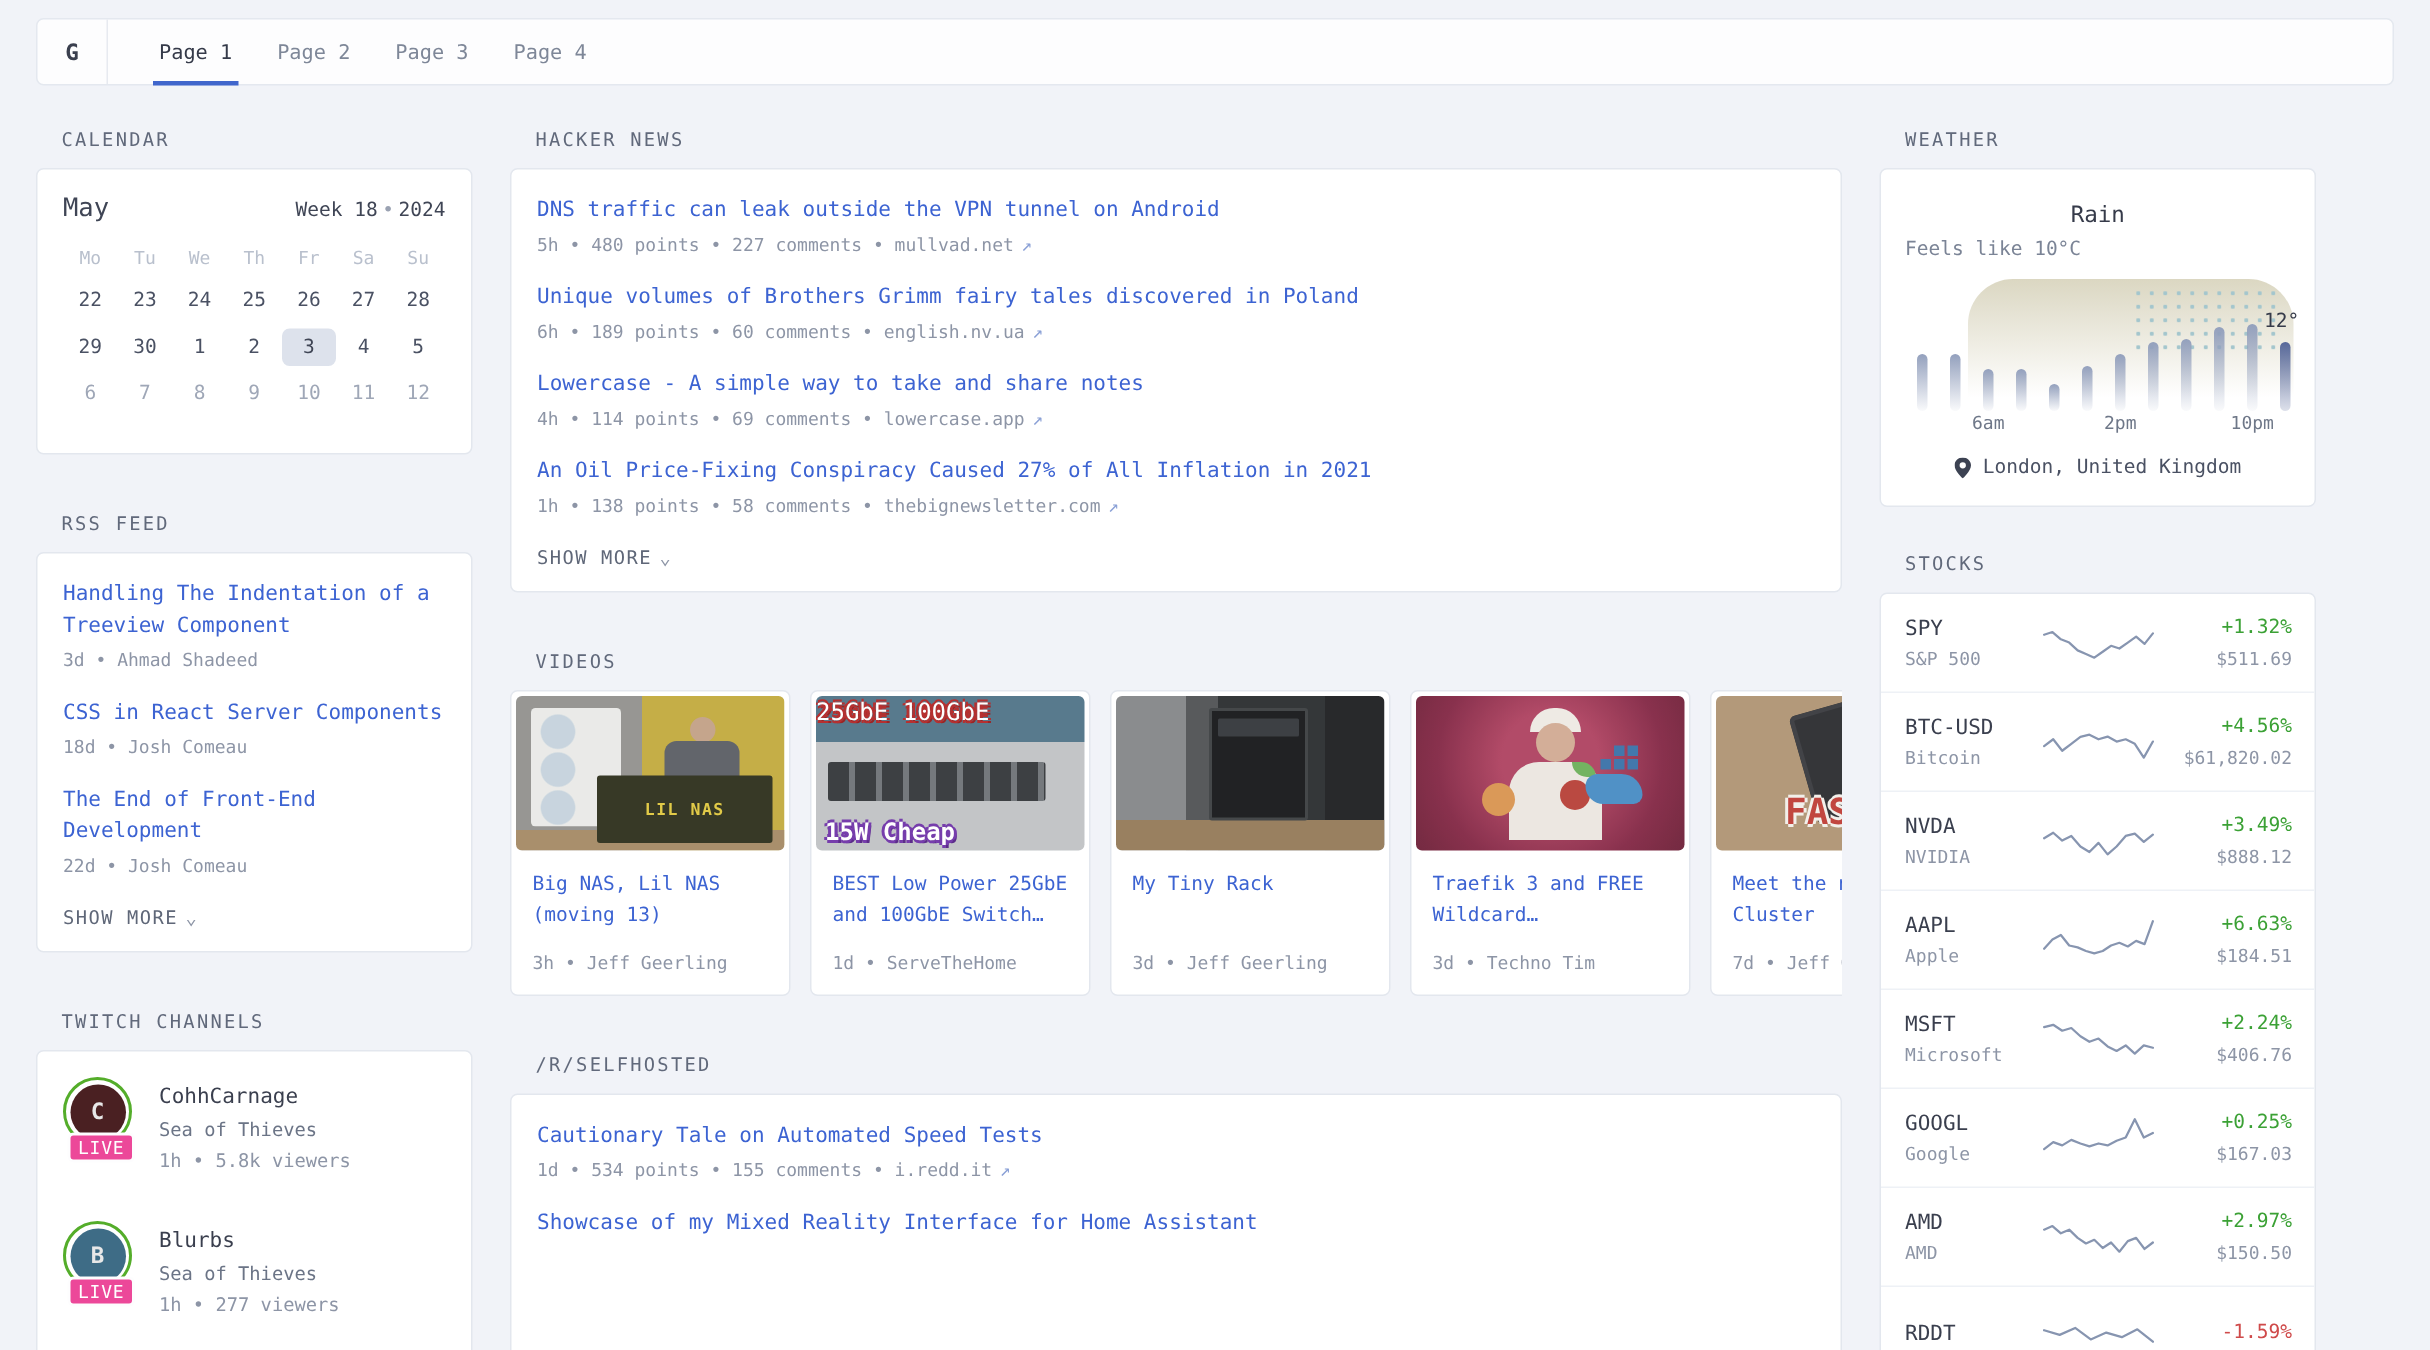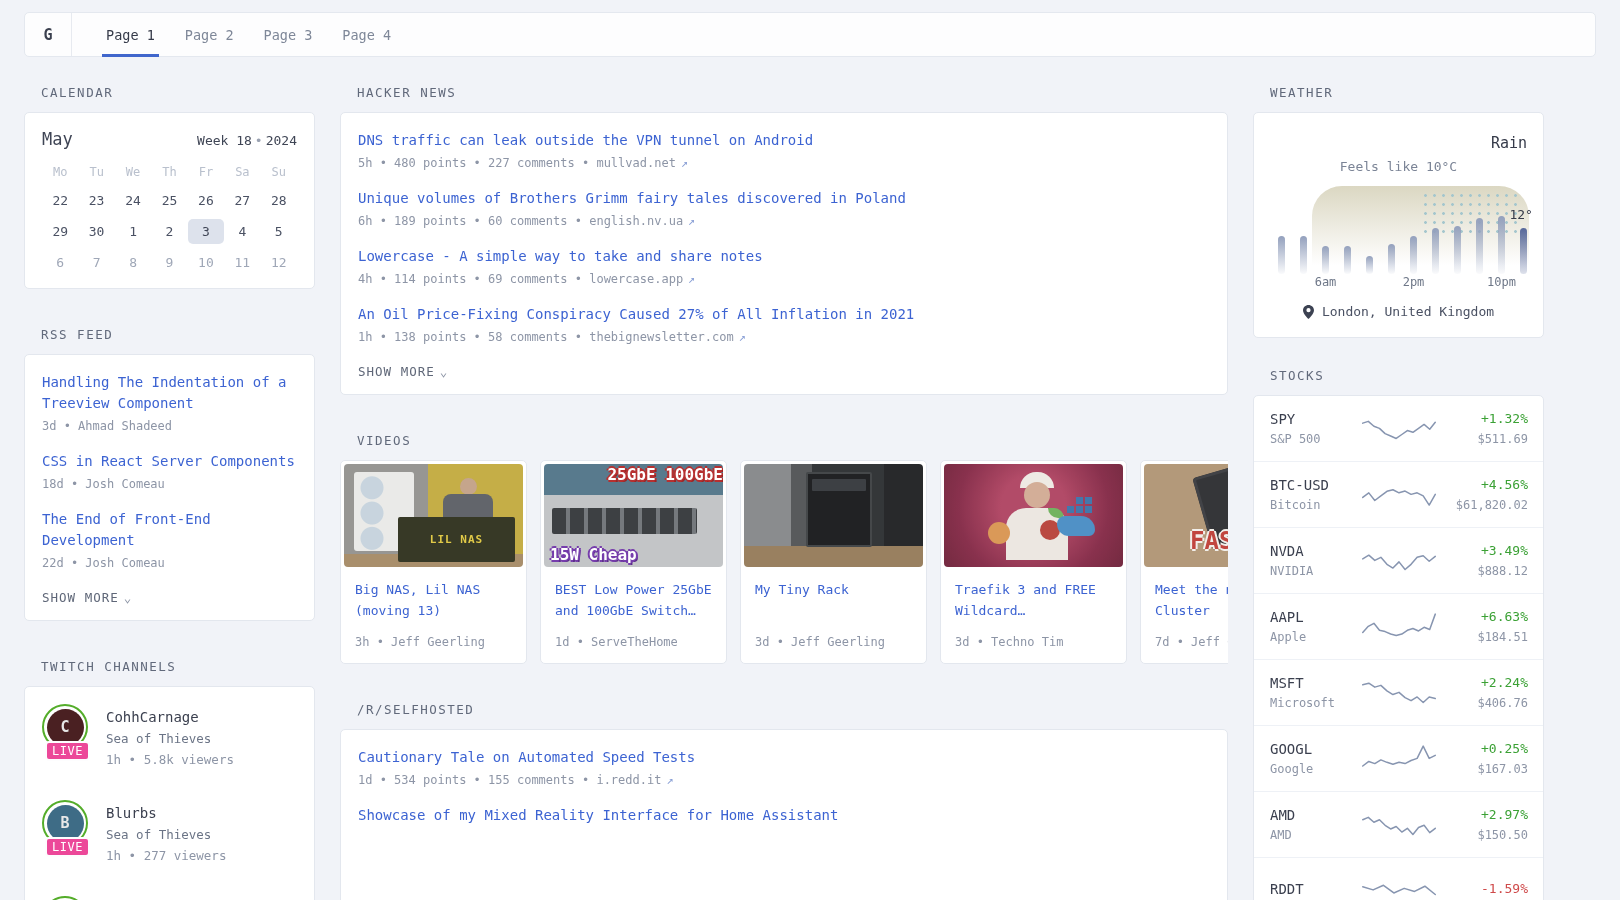--- a/index.html
+++ b/index.html
@@ -22,21 +22,21 @@
   
   .content{display:flex;gap:25px;margin:28px 24px 0}
   .col{display:flex;flex-direction:column}
   .col-left,.col-right{width:291px;flex:none}
   .col-mid{width:888px;flex:none}
   .widget{margin-bottom:38px}
   .widget-title{font-size:12.5px;letter-spacing:1.5px;color:#61697b;margin:0 0 12px 17px}
   .card{background:#fff;border:1px solid #e3e7ee;border-radius:5px}
 
   
-  .cal-card{padding:16px 17px 13px}
+  .cal-card{padding:16px 17px 27px}
   .cal-head{display:flex;justify-content:space-between;align-items:baseline}
   .cal-month{font-size:17px;color:#3f4555}
   .cal-week{font-size:13px;color:#3f4555}
   .cal-week .sep{color:#9aa2b2;margin:0 3px}
   .cal-grid{display:grid;grid-template-columns:repeat(7,1fr);margin-top:13px;row-gap:6px;text-align:center}
   .cal-h{font-size:12px;color:#b9c0cd;padding:3px 0}
   .cal-d{font-size:13px;color:#4a5163;padding:4px 0;border-radius:5px;line-height:17px}
   .cal-d.dim{color:#9fa7b7}
   .cal-d.sel{background:#dde2ec;color:#3f4555}
 
@@ -64,21 +64,21 @@
     background-image:radial-gradient(circle at 30% 20%,#c3d3e0 0 11px,rgba(0,0,0,0) 12px),
       radial-gradient(circle at 30% 52%,#c3d3e0 0 11px,rgba(0,0,0,0) 12px),
       radial-gradient(circle at 30% 84%,#c3d3e0 0 11px,rgba(0,0,0,0) 12px)}
   .t0-head{position:absolute;right:46px;top:14px;width:17px;height:17px;border-radius:50%;background:#caa07f}
   .t0-body{position:absolute;right:30px;top:30px;width:50px;height:40px;border-radius:8px 8px 0 0;background:#5a5f66}
   .t0-banner{position:absolute;bottom:5px;left:54px;right:8px;background:#2e3118;color:#e7c91f;
     font-size:11px;font-weight:bold;text-align:center;border-radius:2px;padding:16px 0;letter-spacing:1px}
   .t1{background:linear-gradient(180deg,#49768f 0 30%,#c0c3c6 30% 100%)}
   .t1-ports{position:absolute;left:8px;right:26px;top:44px;height:26px;border-radius:2px;
     background:repeating-linear-gradient(90deg,#34383c 0 14px,#6e7479 14px 18px)}
-  .t1-top{position:absolute;top:1px;left:0;right:0;text-align:right;color:#fff;font-weight:bold;font-size:16px;
+  .t1-top{position:absolute;top:1px;left:0;right:0;text-align:left;color:#fff;font-weight:normal;font-size:16px;
     text-shadow:-2px 0 #cf2020,2px 0 #cf2020,0 -2px #cf2020,0 2px #cf2020,2px 2px #b01414}
   .t1-bottom{position:absolute;bottom:3px;left:6px;color:#fff;font-weight:bold;font-size:16px;
     text-shadow:-2px 0 #7a2fc0,2px 0 #7a2fc0,0 -2px #7a2fc0,0 2px #7a2fc0,2px 2px #5d1f99}
   .t2{background:linear-gradient(0deg,#9a7a50 0 20%,rgba(0,0,0,0) 20%),
       linear-gradient(90deg,#85878a 0 26%,#505356 26% 38%,#2b2e31 38% 78%,#1e2023 78%)}
   .t2-rack{position:absolute;left:62px;top:8px;width:66px;bottom:20px;background:#17181b;
     border:2px solid #3c4043;border-radius:2px}
   .t2-unit{position:absolute;left:4px;right:4px;top:5px;height:12px;background:#34383d;border-radius:1px}
   .t3{background:radial-gradient(circle at 50% 42%,#c43d63 0 30%,#952347 70%,#7c1c3a)}
   .t3-cap{position:absolute;left:76px;top:8px;width:34px;height:16px;background:#efe9e2;border-radius:16px 16px 0 0}
@@ -108,22 +108,22 @@
     color:#e8e8e8;font-weight:bold;font-size:15px}
   .tw-live{position:absolute;left:3px;bottom:-7px;background:#ec4899;color:#fff;font-size:12px;font-weight:normal;
     padding:1px 5px;border-radius:4px;border:2px solid #fdfdfe;letter-spacing:.5px}
   .tw-info{margin-left:14px;padding-top:2px}
   .tw-name{display:block;font-size:14px;color:#3a3f4e;line-height:22px}
   .tw-game{font-size:12.5px;color:#6b7486;line-height:21px}
   .tw-meta{font-size:12.5px;color:#8d95a6;line-height:21px}
 
   
   .w-card{padding:16px 16px 18px}
-  .w-cond{text-align:right;font-size:15px;color:#363b4a;margin-top:5px}
-  .w-feels{text-align:center;font-size:13px;color:#7b8496;margin-top:7px}
+  .w-cond{text-align:center;font-size:15px;color:#363b4a;margin-top:5px}
+  .w-feels{font-size:13px;color:#7b8496;margin-top:7px}
   .w-chart{position:relative;height:106px;margin-top:12px}
   .w-band{position:absolute;top:0;left:40px;right:-2px;height:86px;border-radius:30px 30px 0 0;
     background:linear-gradient(180deg,#dbd7c2,rgba(219,215,194,0) 92%)}
   .w-dots{position:absolute;top:5px;right:8px;width:46%;height:55%;
     background-image:radial-gradient(#a4c6cd 1.3px,rgba(0,0,0,0) 1.5px);background-size:9px 9px}
   .w-bar{position:absolute;width:7px;border-radius:4px;bottom:18px;
     background:linear-gradient(180deg,#93a0bd,rgba(147,160,189,.05))}
   .w-bar.cur{background:linear-gradient(180deg,#57689a,rgba(87,104,154,.2))}
   .w-temp{position:absolute;font-size:13px;color:#363b4a;transform:translateX(-60%)}
   .w-time{position:absolute;top:89px;font-size:12px;color:#6e7788;transform:translateX(-50%)}

